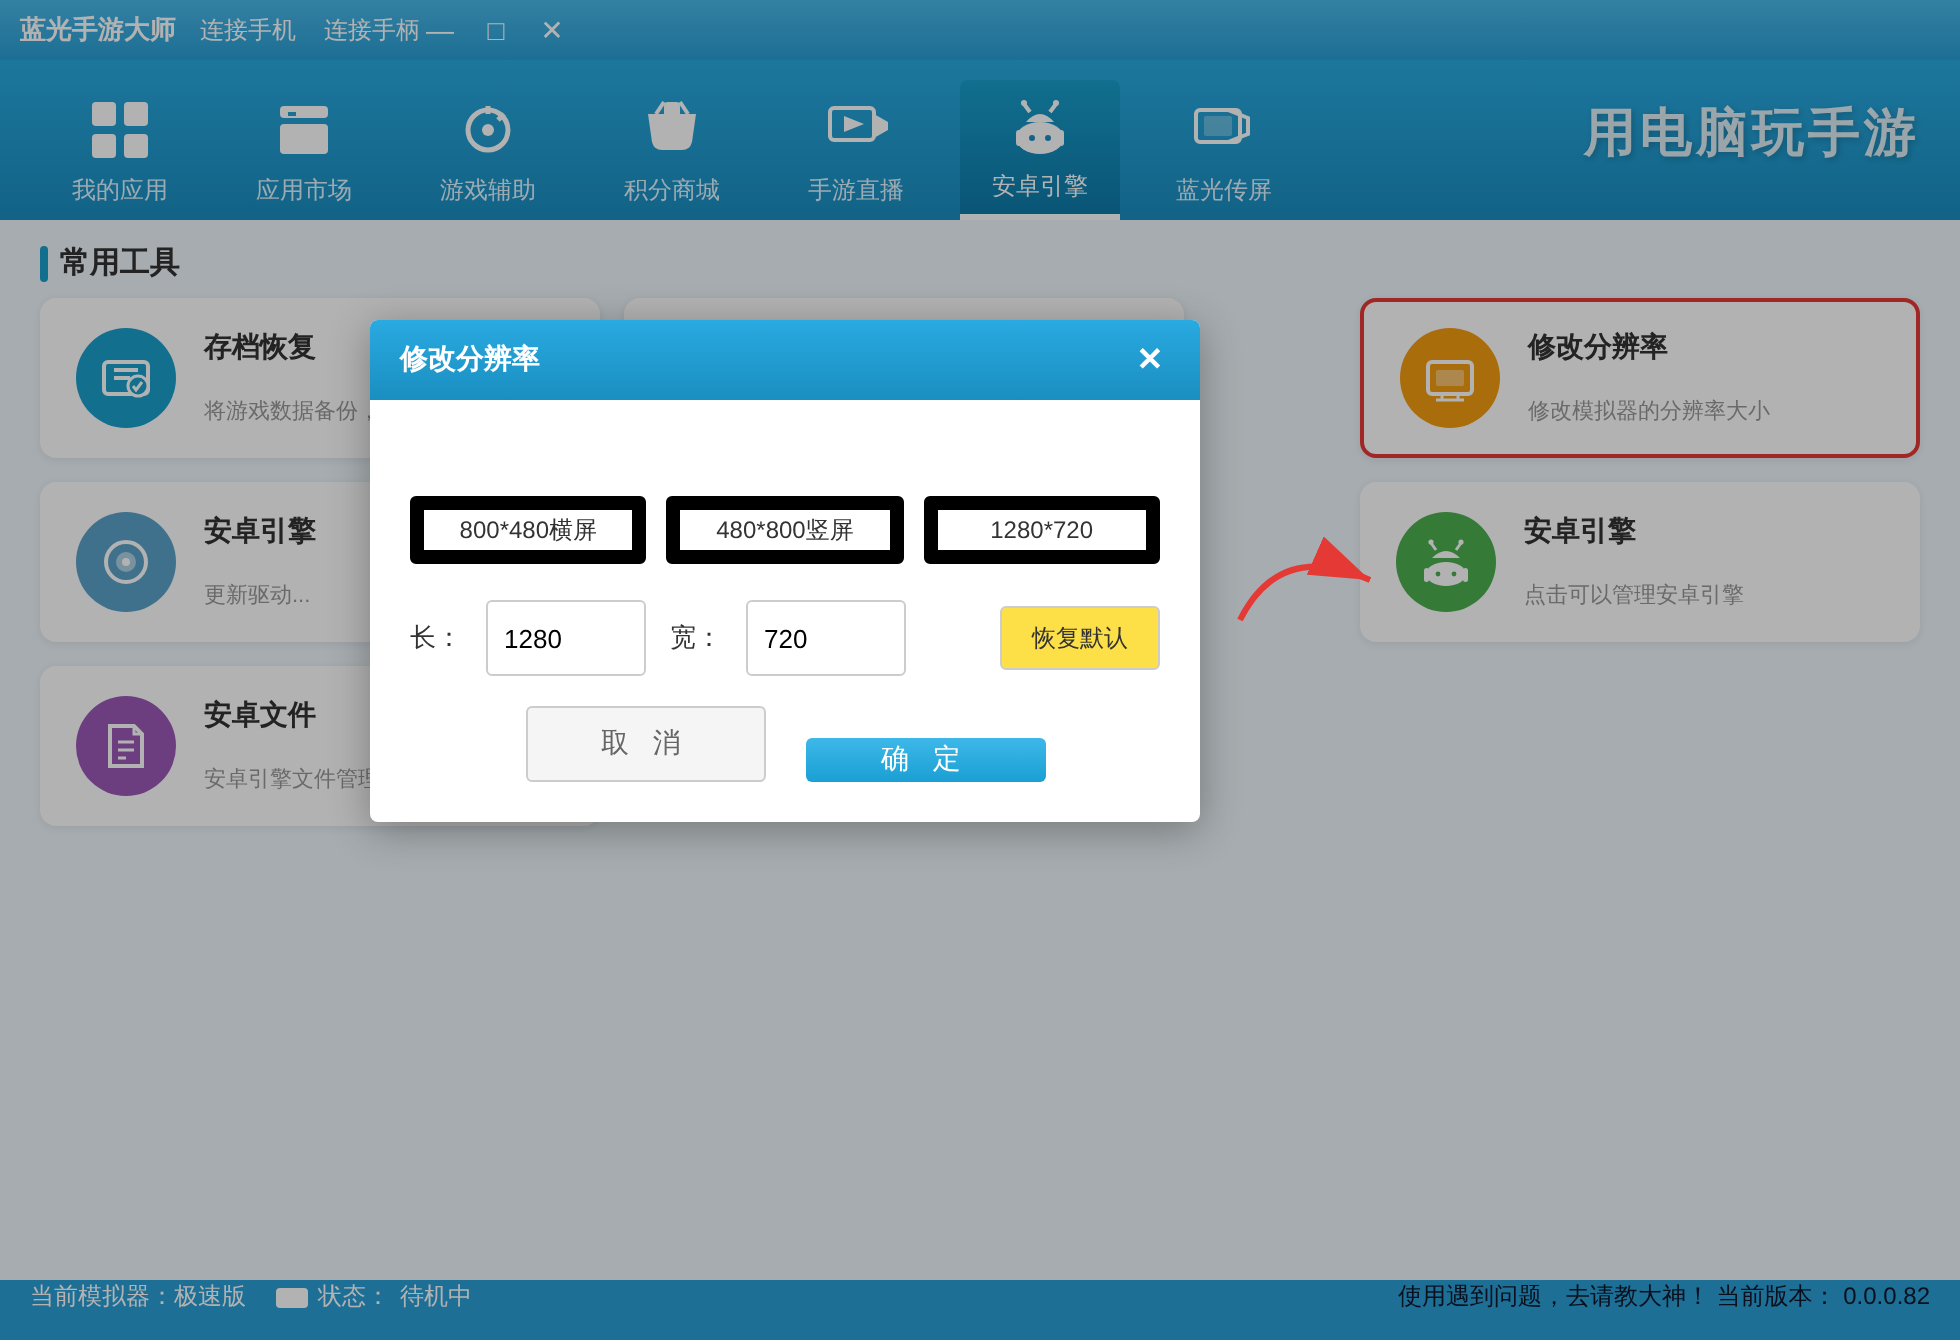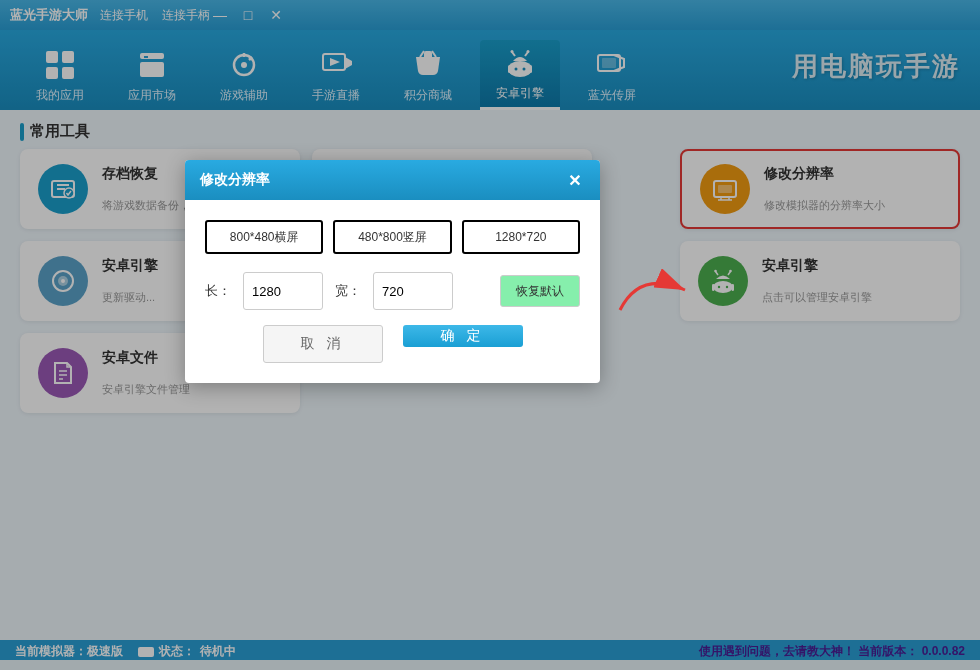--- a/index.html
+++ b/index.html
@@ -192,37 +192,36 @@
     }
 
     
     .tool-card-highlight {
       border: 2px solid #e53935;
       background: #fff;
     }
 
     
     .status-bar {
-      height: 20px;
+      height: 30px;
       background: #2a9fd6;
       display: flex;
-      align-items: flex-end;
+      align-items: flex-start;
       padding: 0 15px;
       justify-content: space-between;
-      font-weight: bold;
     }
     .status-left {
       display: flex;
       align-items: center;
       gap: 15px;
       color: #fff;
       font-size: 12px;
     }
     .status-right {
-      color: #4c1d95;
+      color: #0f172a;
       font-size: 12px;
     }
     .status-item {
       display: flex;
       align-items: center;
       gap: 5px;
     }
     .status-dot {
       width: 16px;
       height: 10px;
@@ -279,29 +278,30 @@
 
     .resolution-presets {
       display: flex;
       gap: 10px;
       margin-bottom: 18px;
     }
 
     .preset-btn {
       flex: 1;
       height: 34px;
-      border: 2px solid #000000;
+      border: 7px solid #000000;
       background: #fff;
       border-radius: 3px;
       font-size: 12px;
       color: #333;
       cursor: pointer;
       display: flex;
       align-items: center;
       justify-content: center;
+      margin-top: 28px;
     }
 
     .dimension-row {
       display: flex;
       align-items: center;
       gap: 12px;
       margin-bottom: 15px;
     }
     .dim-label {
       font-size: 13px;
@@ -313,39 +313,40 @@
       border: 1px solid #ccc;
       border-radius: 3px;
       padding: 18px 8px;
       font-size: 13px;
       outline: none;
     }
 
     .restore-btn {
       height: 32px;
       border: 1px solid #ccc;
-      background: #86efac;
+      background: #fde047;
       border-radius: 3px;
       font-size: 12px;
       color: #333;
       cursor: pointer;
       padding: 0 15px;
       margin-left: auto;
     }
 
     .hint-text {
       color: #e53935;
       font-size: 12px;
       margin-bottom: 18px;
     }
 
     .dialog-buttons {
       display: flex;
       gap: 20px;
       justify-content: center;
+      align-items: flex-end;
     }
 
     .btn-cancel {
       width: 120px;
       height: 38px;
       border: 1px solid #ccc;
       background: #f5f5f5;
       border-radius: 3px;
       font-size: 14px;
       color: #666;
@@ -417,38 +418,38 @@
           <line x1="24" y1="8" x2="21" y2="11" stroke="white" stroke-width="2.5"></line>
           <circle cx="16" cy="16" r="3"></circle>
         </svg>
       </div>
       <span class="nav-label">游戏辅助</span>
     </div>
 
     <div class="nav-item">
       <div class="nav-icon">
         <svg width="32" height="32" viewBox="0 0 32 32" fill="white">
-          <rect x="3" y="5" width="22" height="16" rx="2" fill="none" stroke="white" stroke-width="2"></rect>
-          <polygon points="10,9 10,17 20,13" fill="white"></polygon>
-          <polygon points="25,8 32,12 32,16 25,20" fill="white"></polygon>
-        </svg>
-      </div>
-      <span class="nav-label">手游直播</span>
-    </div>
-
-    <div class="nav-item">
-      <div class="nav-icon">
-        <svg width="32" height="32" viewBox="0 0 32 32" fill="white">
           <path d="M4 8 L28 8 L26 22 Q25 26 21 26 L11 26 Q7 26 6 22 Z"></path>
           <rect x="12" y="2" width="8" height="8" rx="2" fill="white"></rect>
           <line x1="12" y1="2" x2="8" y2="8" stroke="white" stroke-width="2"></line>
           <line x1="20" y1="2" x2="24" y2="8" stroke="white" stroke-width="2"></line>
         </svg>
       </div>
       <span class="nav-label">积分商城</span>
+    </div>
+
+    <div class="nav-item">
+      <div class="nav-icon">
+        <svg width="32" height="32" viewBox="0 0 32 32" fill="white">
+          <rect x="3" y="5" width="22" height="16" rx="2" fill="none" stroke="white" stroke-width="2"></rect>
+          <polygon points="10,9 10,17 20,13" fill="white"></polygon>
+          <polygon points="25,8 32,12 32,16 25,20" fill="white"></polygon>
+        </svg>
+      </div>
+      <span class="nav-label">手游直播</span>
     </div>
 
     <div class="nav-item active">
       <div class="nav-icon">
         <svg width="32" height="32" viewBox="0 0 32 32" fill="white">
           <ellipse cx="16" cy="22" rx="12" ry="8"></ellipse>
           <circle cx="12" cy="22" r="1.5" fill="#1a8ec0"></circle>
           <circle cx="20" cy="22" r="1.5" fill="#1a8ec0"></circle>
           <path d="M9 14 Q16 6 23 14" fill="white"></path>
           <line x1="11" y1="9" x2="8" y2="5" stroke="white" stroke-width="2"></line>

